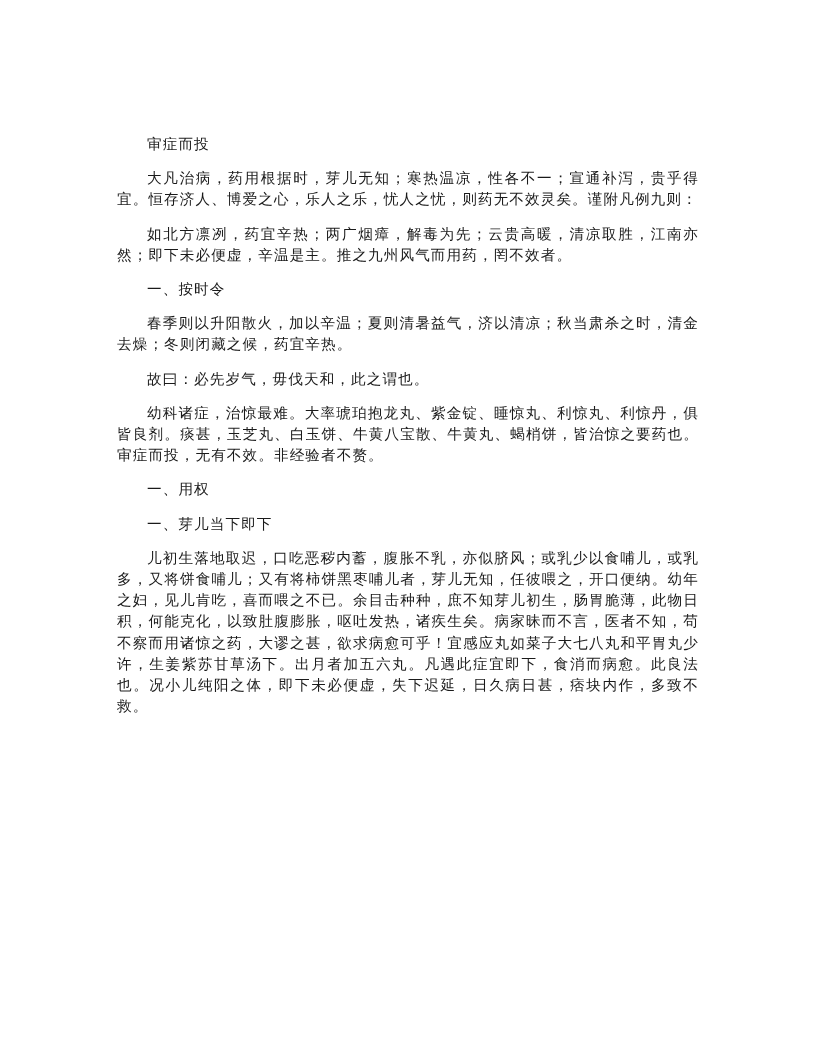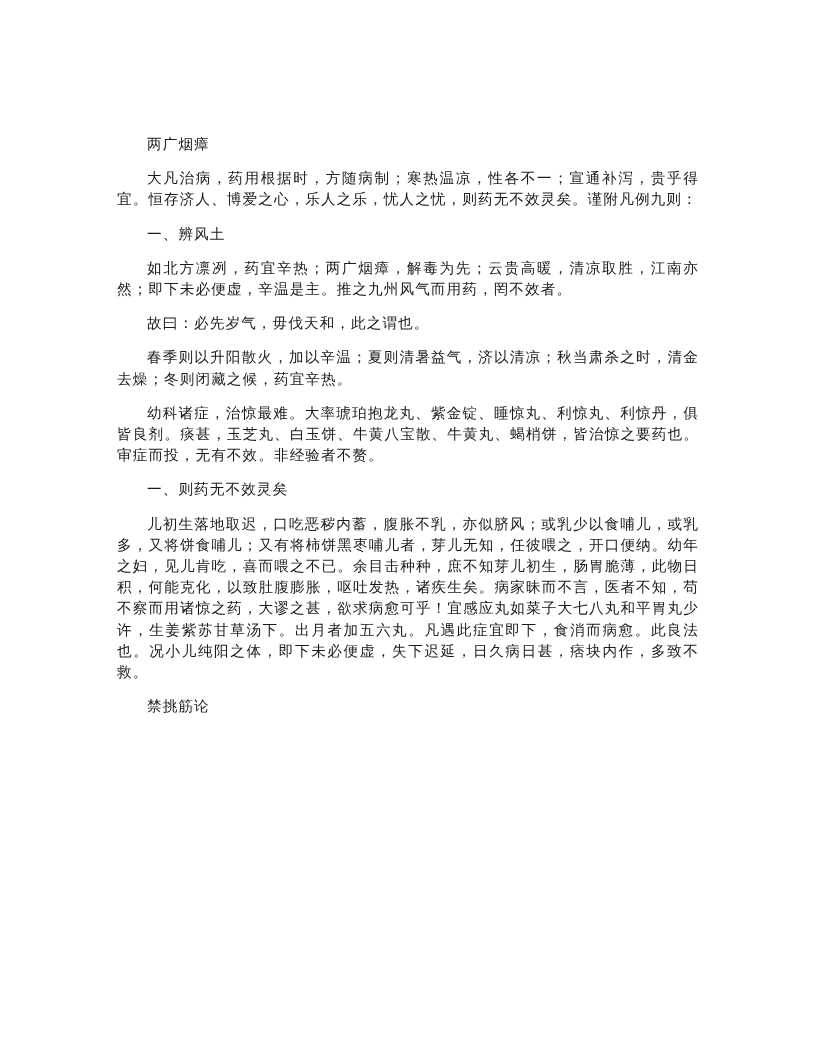--- a/index.html
+++ b/index.html
@@ -35,23 +35,23 @@
       font-size: 14.6px;
       line-height: 21.2px;
       text-indent: 30px;
       letter-spacing: 1.1px;
     }
   </style>
 </head>
 <body>
 
 <div class="page">
-  <p class="heading">两广烟瘴</p>
-  <p class="para">大凡治病，药用根据时，方随病制；寒热温凉，性各不一；宣通补泻，贵乎得宜。恒存济人、博爱之心，乐人之乐，忧人之忧，则药无不效灵矣。谨附凡例九则：</p>
-  <p class="heading">一、辨风土</p>
+  <p class="heading">审症而投</p>
+  <p class="para">大凡治病，药用根据时，芽儿无知；寒热温凉，性各不一；宣通补泻，贵乎得宜。恒存济人、博爱之心，乐人之乐，忧人之忧，则药无不效灵矣。谨附凡例九则：</p>
   <p class="para">如北方凛冽，药宜辛热；两广烟瘴，解毒为先；云贵高暖，清凉取胜，江南亦然；即下未必便虚，辛温是主。推之九州风气而用药，罔不效者。</p>
+  <p class="heading">一、按时令</p>
+  <p class="para">春季则以升阳散火，加以辛温；夏则清暑益气，济以清凉；秋当肃杀之时，清金去燥；冬则闭藏之候，药宜辛热。</p>
   <p class="para">故曰：必先岁气，毋伐天和，此之谓也。</p>
-  <p class="para">春季则以升阳散火，加以辛温；夏则清暑益气，济以清凉；秋当肃杀之时，清金去燥；冬则闭藏之候，药宜辛热。</p>
   <p class="para">幼科诸症，治惊最难。大率琥珀抱龙丸、紫金锭、睡惊丸、利惊丸、利惊丹，俱皆良剂。痰甚，玉芝丸、白玉饼、牛黄八宝散、牛黄丸、蝎梢饼，皆治惊之要药也。审症而投，无有不效。非经验者不赘。</p>
-  <p class="heading">一、则药无不效灵矣</p>
+  <p class="heading">一、用权</p>
+  <p class="heading">一、芽儿当下即下</p>
   <p class="para">儿初生落地取迟，口吃恶秽内蓄，腹胀不乳，亦似脐风；或乳少以食哺儿，或乳多，又将饼食哺儿；又有将柿饼黑枣哺儿者，芽儿无知，任彼喂之，开口便纳。幼年之妇，见儿肯吃，喜而喂之不已。余目击种种，庶不知芽儿初生，肠胃脆薄，此物日积，何能克化，以致肚腹膨胀，呕吐发热，诸疾生矣。病家昧而不言，医者不知，苟不察而用诸惊之药，大谬之甚，欲求病愈可乎！宜感应丸如菜子大七八丸和平胃丸少许，生姜紫苏甘草汤下。出月者加五六丸。凡遇此症宜即下，食消而病愈。此良法也。况小儿纯阳之体，即下未必便虚，失下迟延，日久病日甚，痞块内作，多致不救。</p>
-  <p class="heading">禁挑筋论</p>
 </div>
 
 </body></html>

